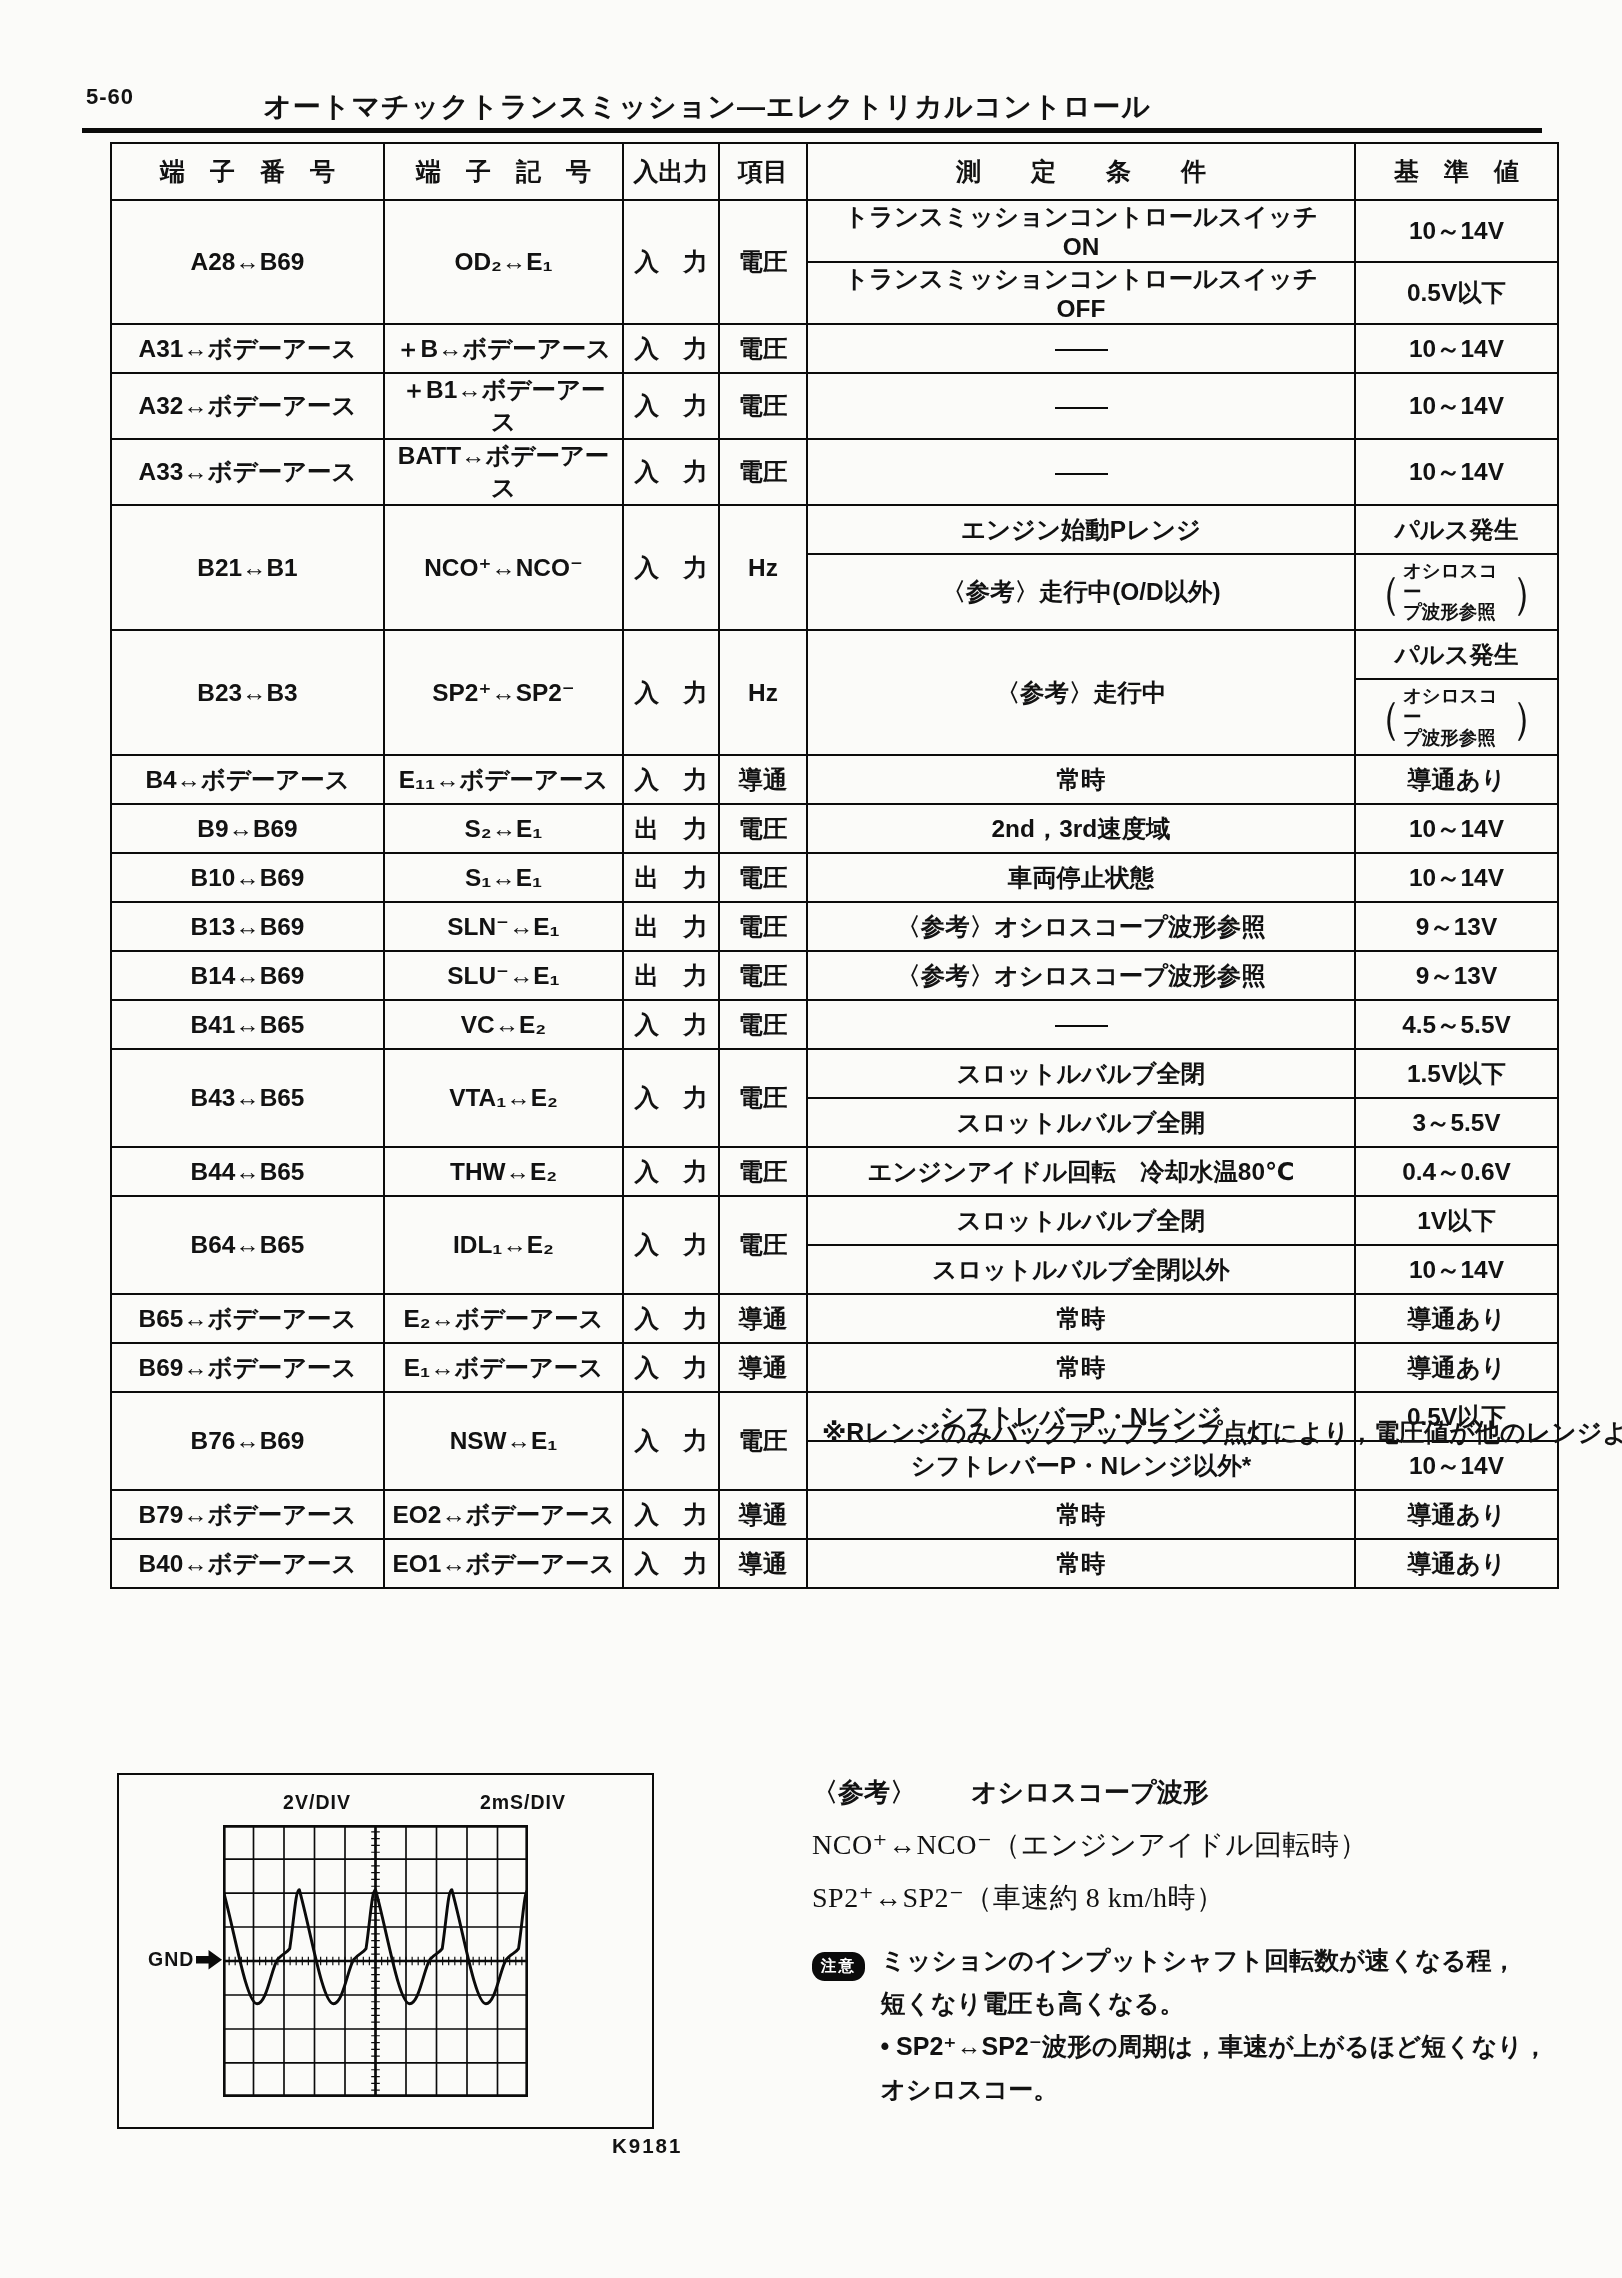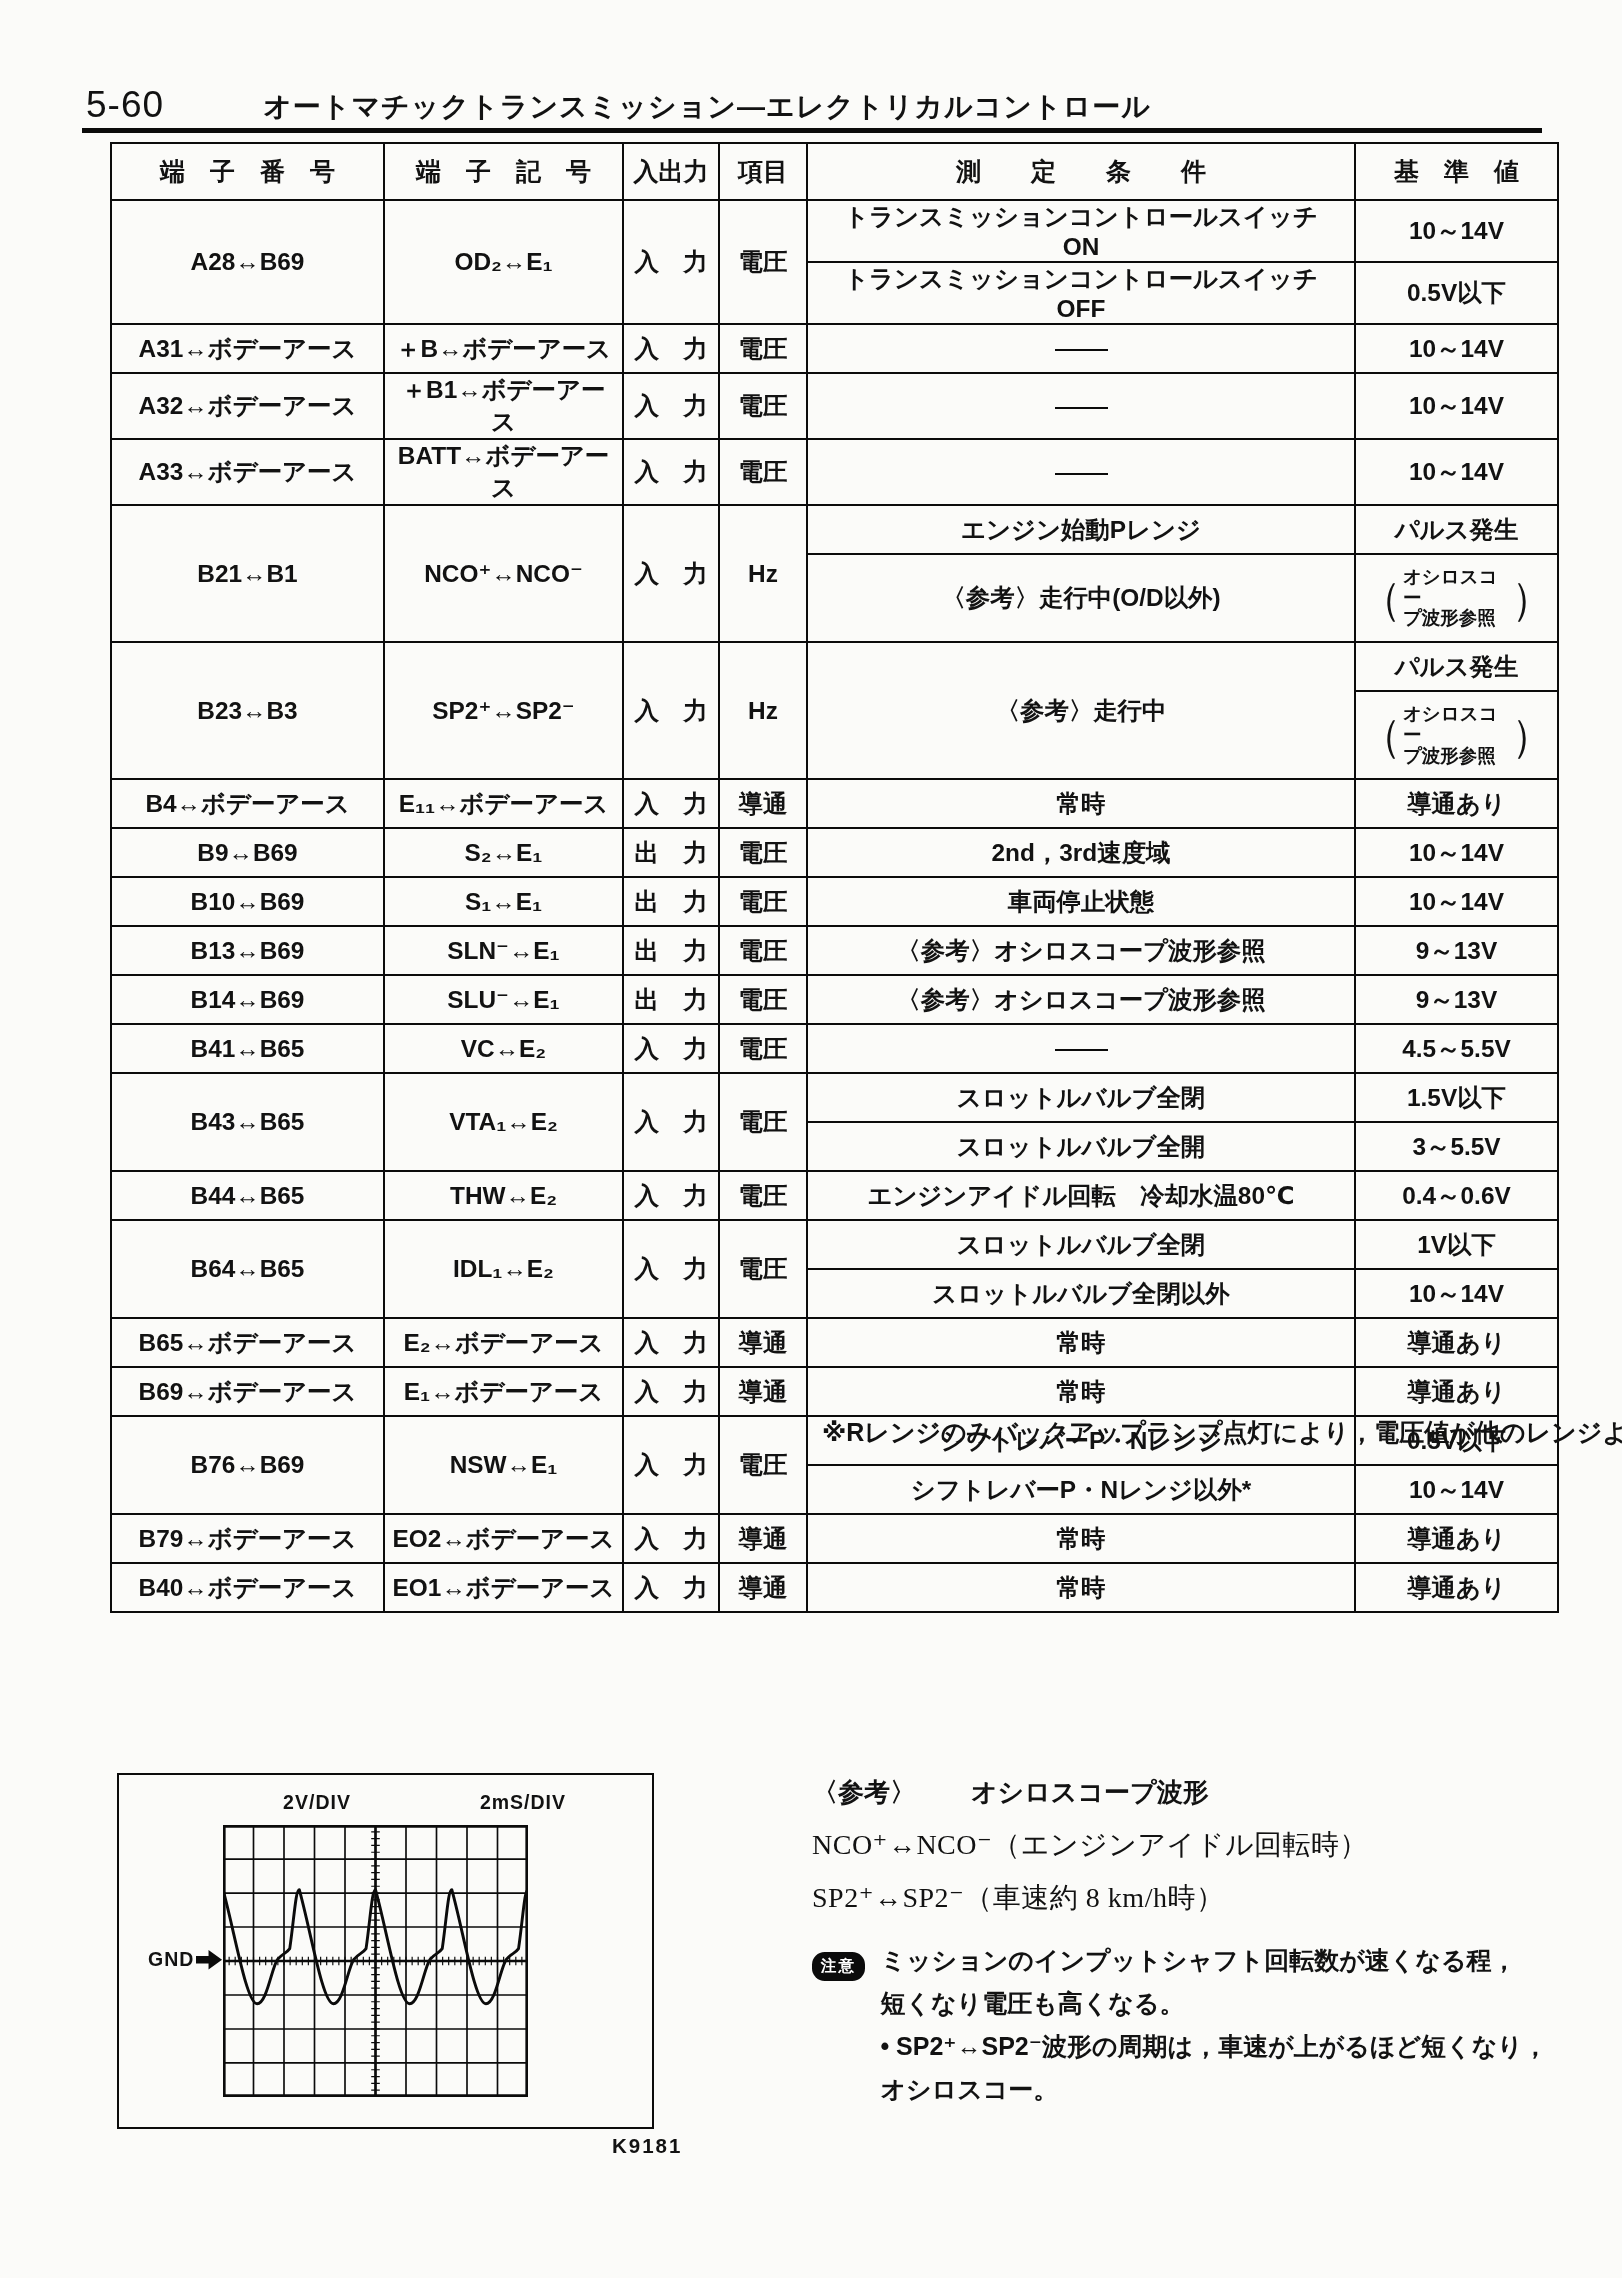--- a/index.html
+++ b/index.html
@@ -5,38 +5,38 @@
   html,body{margin:0;padding:0;}
   body{
     width:1623px;height:2278px;background:#fbfbf9;color:#121212;
     font-family:"Liberation Sans","DejaVu Sans",sans-serif;
     position:relative;overflow:hidden;
     -webkit-font-smoothing:antialiased;
   }
   .page{position:absolute;inset:0;}
 
   
-  .page-num{position:absolute;left:86px;top:84px;font-size:37px;font-weight:400;letter-spacing:1px;}
+  .page-num{position:absolute;left:86px;top:84px;font-size:22px;font-weight:700;letter-spacing:1px;}
   .doc-title{position:absolute;left:0;top:88px;width:1414px;text-align:center;
     font-size:28px;font-weight:700;letter-spacing:1px;}
   .title-rule{position:absolute;left:82px;top:128px;width:1460px;height:4.9px;background:#0b0b0b;}
 
   
   table.spec{position:absolute;left:110px;top:142px;border-collapse:collapse;table-layout:fixed;
     width:1446px;background:transparent;}
   table.spec td,table.spec th{border:2px solid #0b0b0b;padding:0 5.9px;overflow:hidden;}
   table.spec{border:2.9px solid #0b0b0b;}
   table.spec th{height:55px;font-size:25px;font-weight:700;text-align:center;}
   table.spec td{height:47px;font-size:24.4px;font-weight:600;text-align:center;}
   td.cond{text-align:left;padding-left:13.7px;}
   td.val{text-align:center;}
   .dash-line{display:inline-block;width:53px;border-top:2.9px solid #0b0b0b;vertical-align:middle;}
   .paren-wrap{display:flex;align-items:center;justify-content:center;line-height:1;}
   .paren-wrap .big-paren{font-size:39px;font-weight:400;transform:scaleY(1.15);}
-  .paren-wrap .two-line{font-size:18.5px;font-weight:600;text-align:left;line-height:1.12;padding:12px 2px;}
+  .paren-wrap .two-line{font-size:18.5px;font-weight:600;text-align:left;line-height:1.12;padding:6px 2px;}
 
   .footnote{position:absolute;left:98px;top:1416px;width:1606px;text-align:right;
     font-size:25px;font-weight:600;}
 
   
   .scope-box{position:absolute;left:117px;top:1773px;width:533px;height:352px;
     border:2.9px solid #0b0b0b;background:transparent;}
   .scope-label{position:absolute;top:15.6px;font-size:19.5px;font-weight:700;letter-spacing:1px;}
   .scope-label.vdiv{left:125px;width:146px;text-align:center;}
   .scope-label.tdiv{left:291px;width:156px;text-align:right;}

